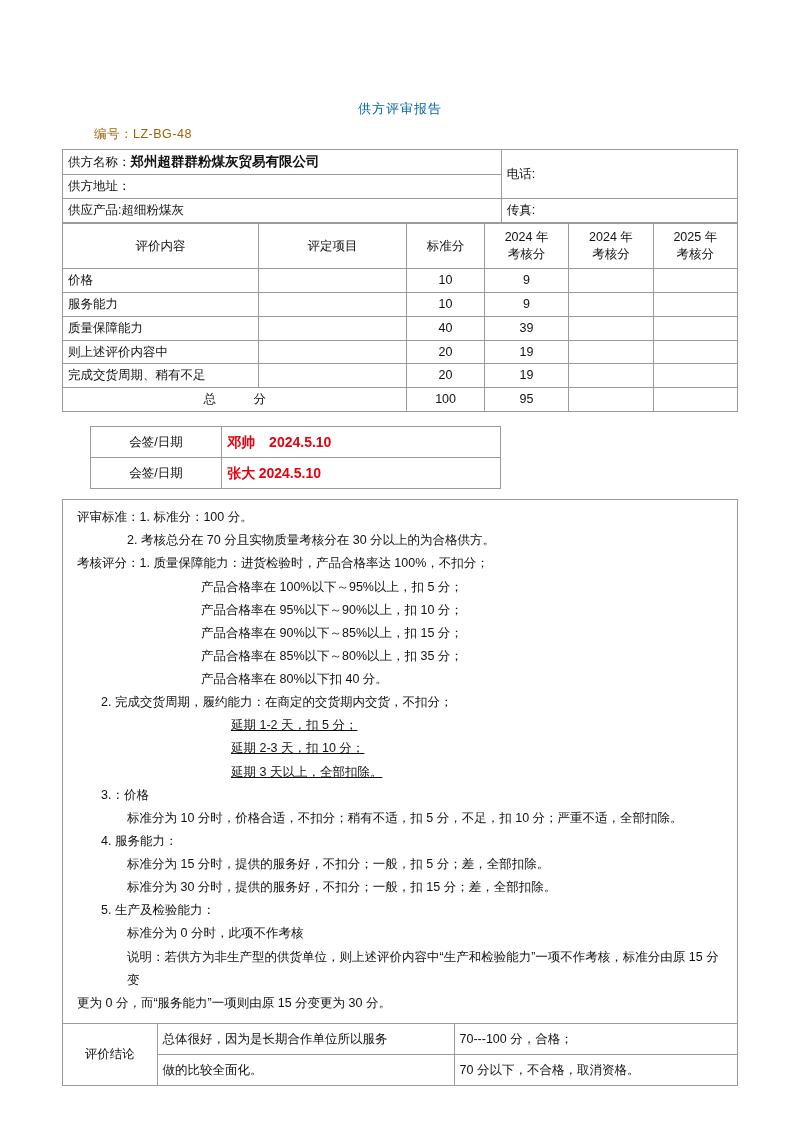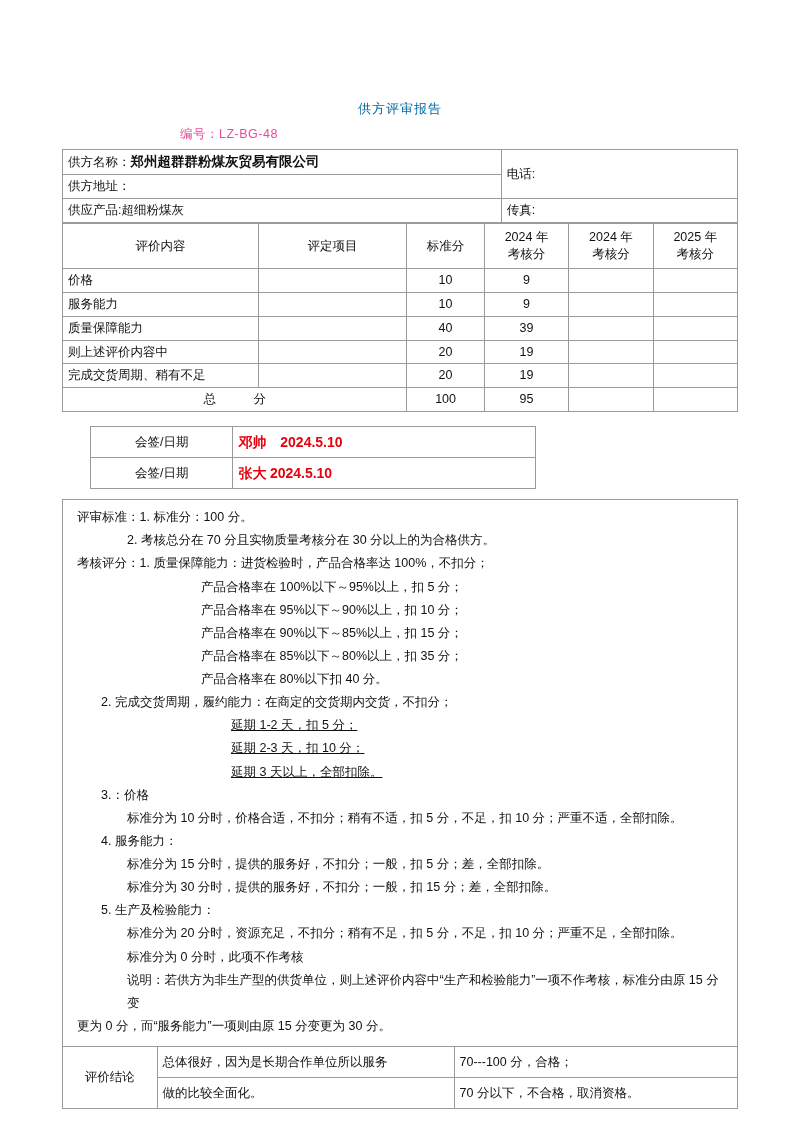--- a/index.html
+++ b/index.html
@@ -26,22 +26,22 @@
   }
   .doc-title {
     text-align: center;
     font-size: 13px;
     color: #0369a1;
     letter-spacing: 1px;
     margin-bottom: 8px;
   }
   .code-line {
     font-size: 12.5px;
-    color: #ec4899;
-    margin-left: 118px;
+    color: #a16207;
+    margin-left: 32px;
     margin-bottom: 6px;
     letter-spacing: 0.5px;
   }
   table {
     border-collapse: collapse;
     width: 100%;
     table-layout: fixed;
   }
   td {
     border: 1px solid #9a9a9a;
@@ -60,21 +60,21 @@
   .supplier-name {
     font-size: 13.5px;
     font-weight: bold;
   }
   .sign-red {
     color: #e8000d;
     font-size: 14px;
     font-weight: bold;
   }
   .sign-tbl {
-    width: 446px;
+    width: 411px;
     margin: 14px 0 10px 28px;
     border-collapse: collapse;
   }
   .sign-tbl td {
     height: 24px;
   }
   .notes-wrap {
     border: 1px solid #9a9a9a;
     border-bottom: none;
     font-size: 12.5px;
@@ -246,21 +246,20 @@
       <div class="ind2">2. 完成交货周期，履约能力：在商定的交货期内交货，不扣分；</div>
       <div class="ind5">延期 1-2 天，扣 5 分；</div>
       <div class="ind5">延期 2-3 天，扣 10 分；</div>
       <div class="ind5">延期 3 天以上，全部扣除。</div>
       <div class="ind2">3.：价格</div>
       <div class="ind3">标准分为 10 分时，价格合适，不扣分；稍有不适，扣 5 分，不足，扣 10 分；严重不适，全部扣除。</div>
       <div class="ind2">4. 服务能力：</div>
       <div class="ind3">标准分为 15 分时，提供的服务好，不扣分；一般，扣 5 分；差，全部扣除。</div>
       <div class="ind3">标准分为 30 分时，提供的服务好，不扣分；一般，扣 15 分；差，全部扣除。</div>
       <div class="ind2">5. 生产及检验能力：</div>
-      <div class="ind3">标准分为 20 分时，资源充足，不扣分；稍有不足，扣 5 分，不足，扣 10 分；严重不足，全部扣除。</div>
       <div class="ind3">标准分为 0 分时，此项不作考核</div>
       <div class="ind3">说明：若供方为非生产型的供货单位，则上述评价内容中“生产和检验能力”一项不作考核，标准分由原 15 分变</div>
       <div class="ind1">更为 0 分，而“服务能力”一项则由原 15 分变更为 30 分。</div>
     </div>
 
     <table class="bottom-tbl">
       <colgroup>
         <col style="width:14%">
           <col style="width:44%">
           <col style="width:42%">

